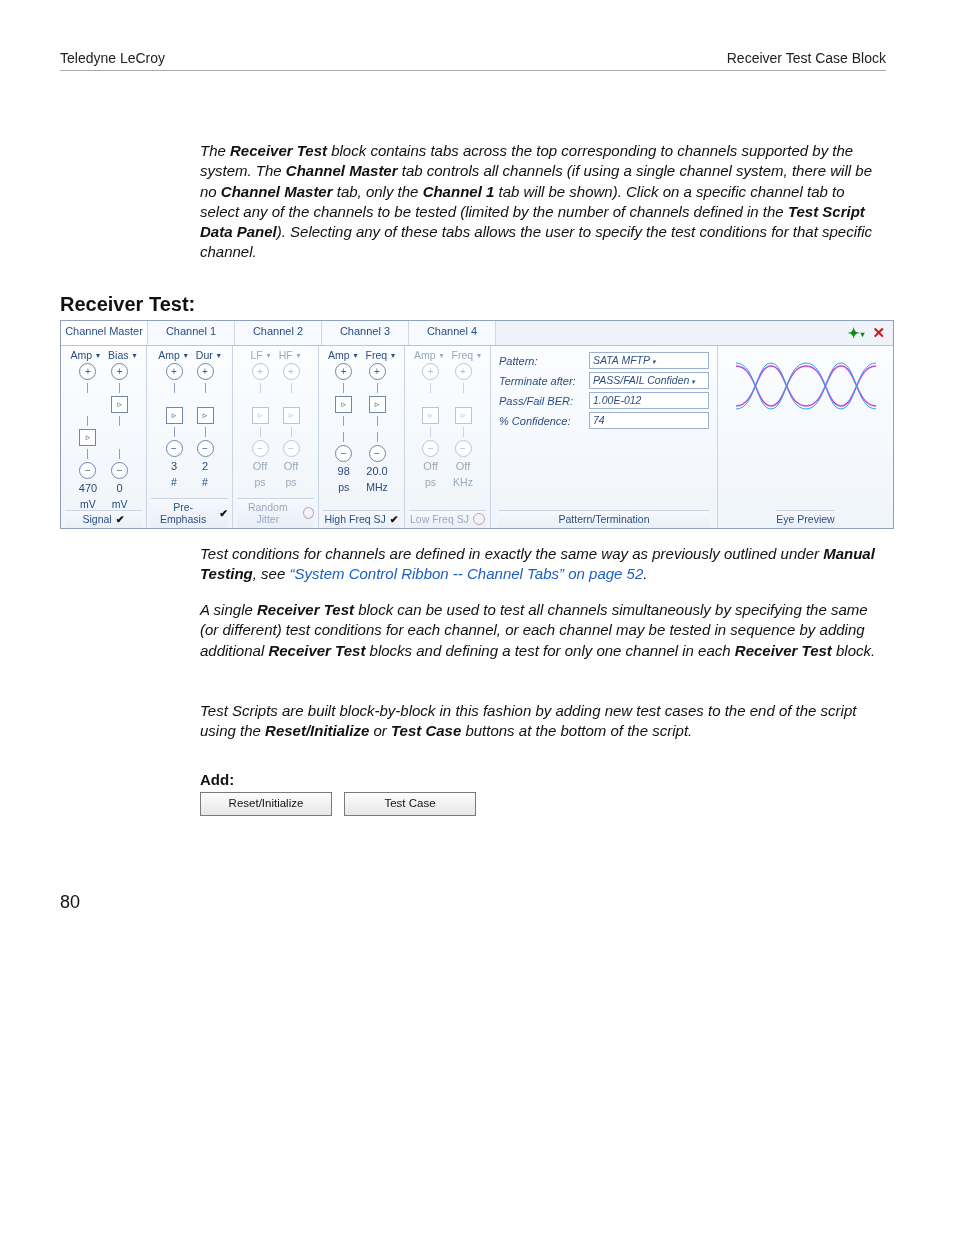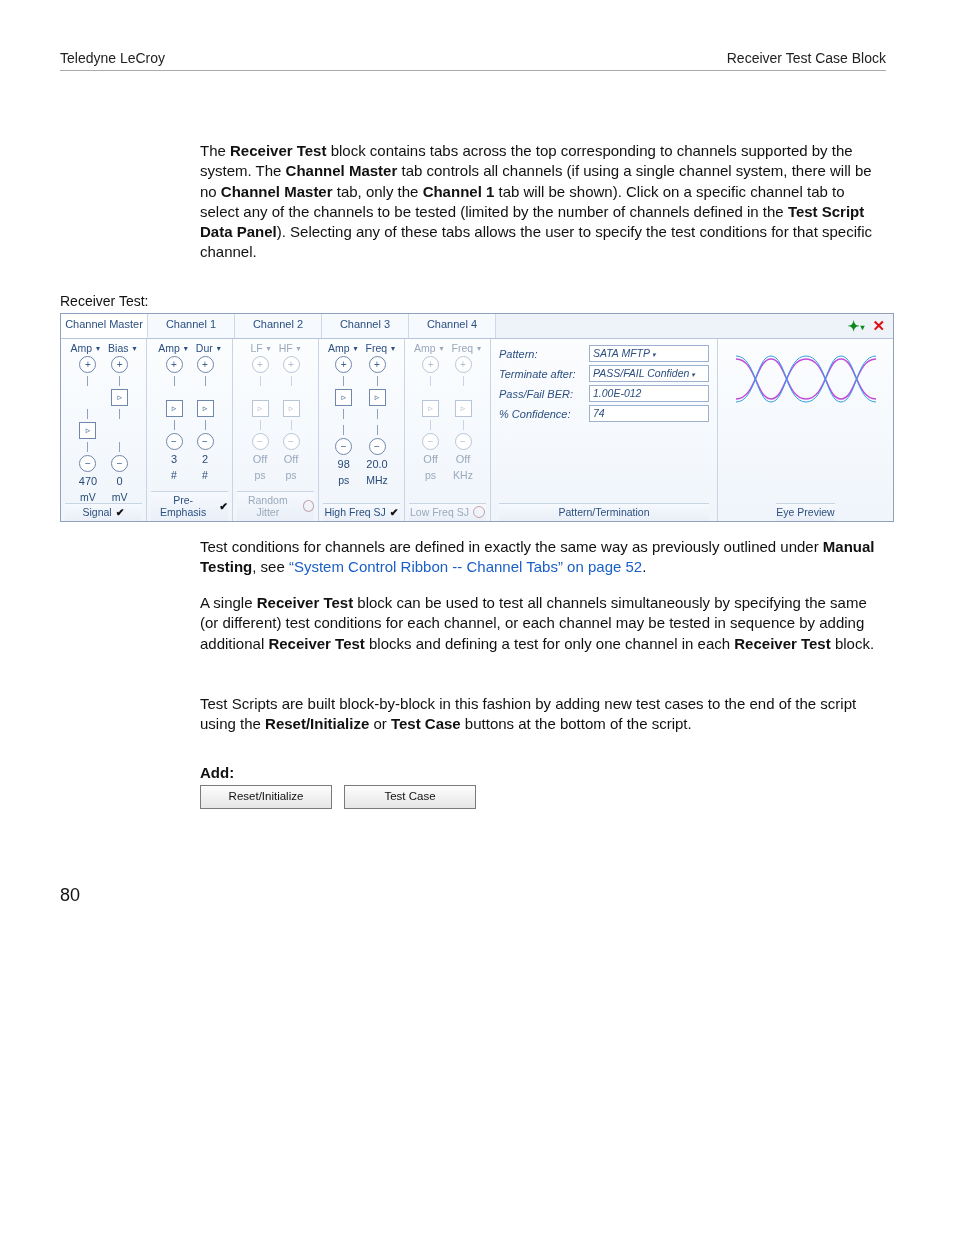--- a/index.html
+++ b/index.html
@@ -23,26 +23,27 @@
     color: #222;
     border-bottom: 1px solid #aaa;
     padding-bottom: 4px;
     margin-bottom: 70px;
   }
   .body-para {
     margin-left: 140px;
     margin-right: 0;
     line-height: 1.35;
     margin-bottom: 16px;
+    font-style: italic;
   }
   .body-para b { font-weight: 700; }
   .link { color: #1a5fc7; }
   .section-label {
-    font-weight: 400;
-    font-size: 14px;
+    font-weight: 700;
+    font-size: 20px;
     margin-top: 30px;
     margin-bottom: 4px;
   }
 
   
   .sw-panel {
     width: 832px;
     border: 1px solid #8fa1bc;
     background: linear-gradient(#fdfeff,#f0f5fb);
     font-family: "Segoe UI", Tahoma, sans-serif;

